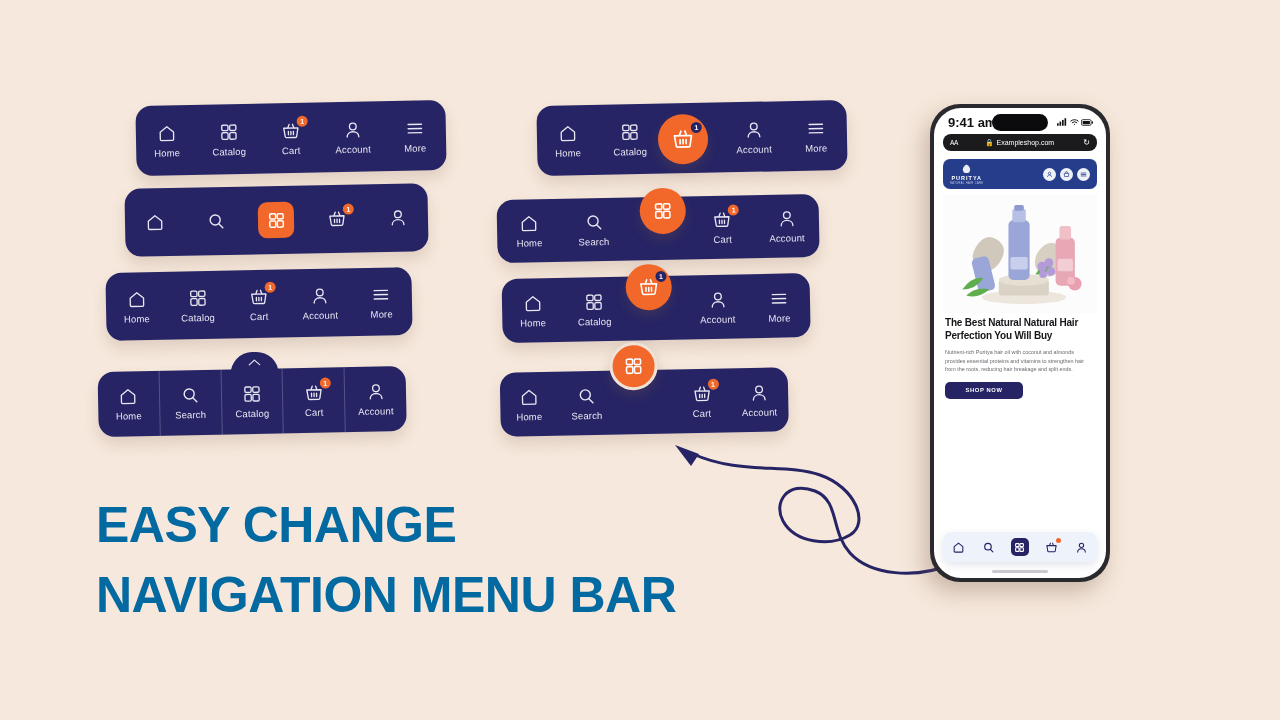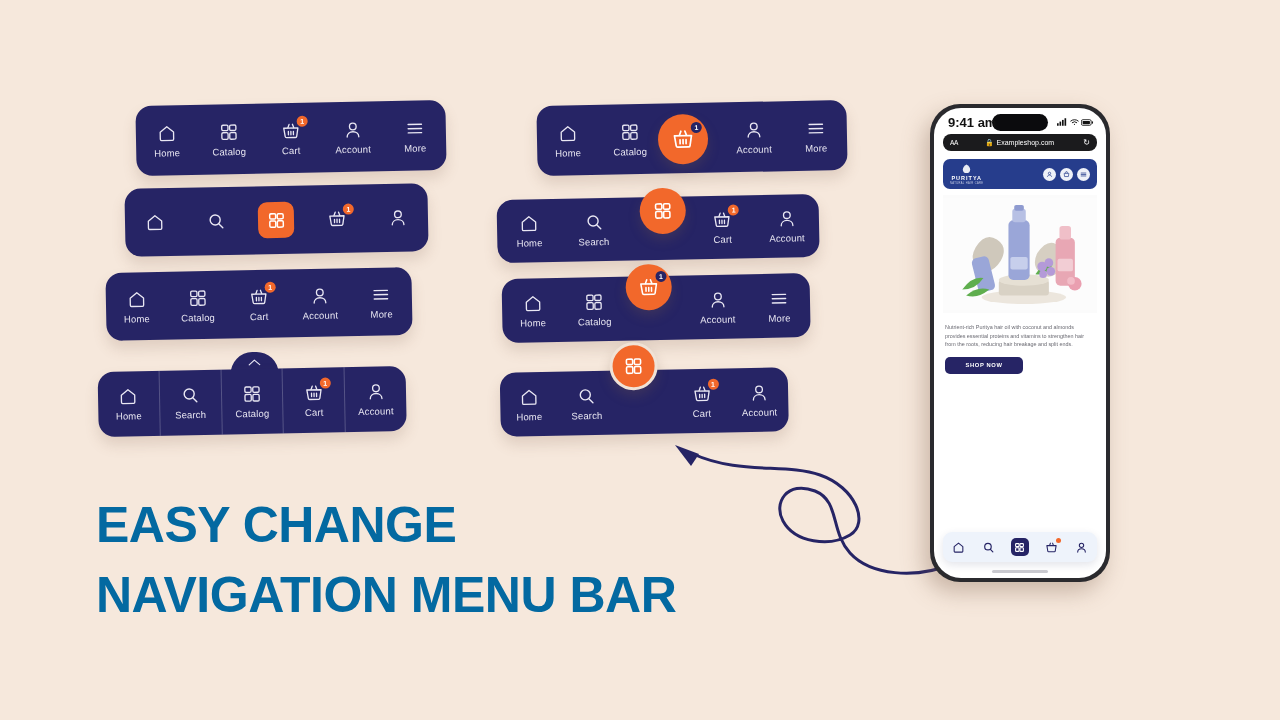--- a/index.html
+++ b/index.html
@@ -651,20 +651,21 @@
               <circle cx="104" cy="80" r="4"></circle>
             </g>
           <g fill="#ea9fb0">
               <circle cx="137" cy="90" r="7"></circle>
               <circle cx="133" cy="87" r="4" fill="#f2bcc7"></circle>
             </g>
         </svg>
       </div>
 
       <div class="ptext">
+        <div class="ptitle">The Best Natural Natural Hair Perfection You Will Buy</div>
         <div class="pbody">Nutrient-rich Puritya hair oil with coconut and almonds provides essential proteins and vitamins to strengthen hair from the roots, reducing hair breakage and split ends.</div>
         <div class="shopnow">SHOP NOW</div>
       </div>
 
       <div class="phone-nav">
         <div class="pn-item">
           <span class="ico">
               <svg viewBox="0 0 24 24" fill="none" stroke="#262465" stroke-width="2" stroke-linecap="round" stroke-linejoin="round">
                 <path d="M4 10.5 12 4l8 6.5V19a1.5 1.5 0 0 1-1.5 1.5h-13A1.5 1.5 0 0 1 4 19z"></path>
               </svg>

